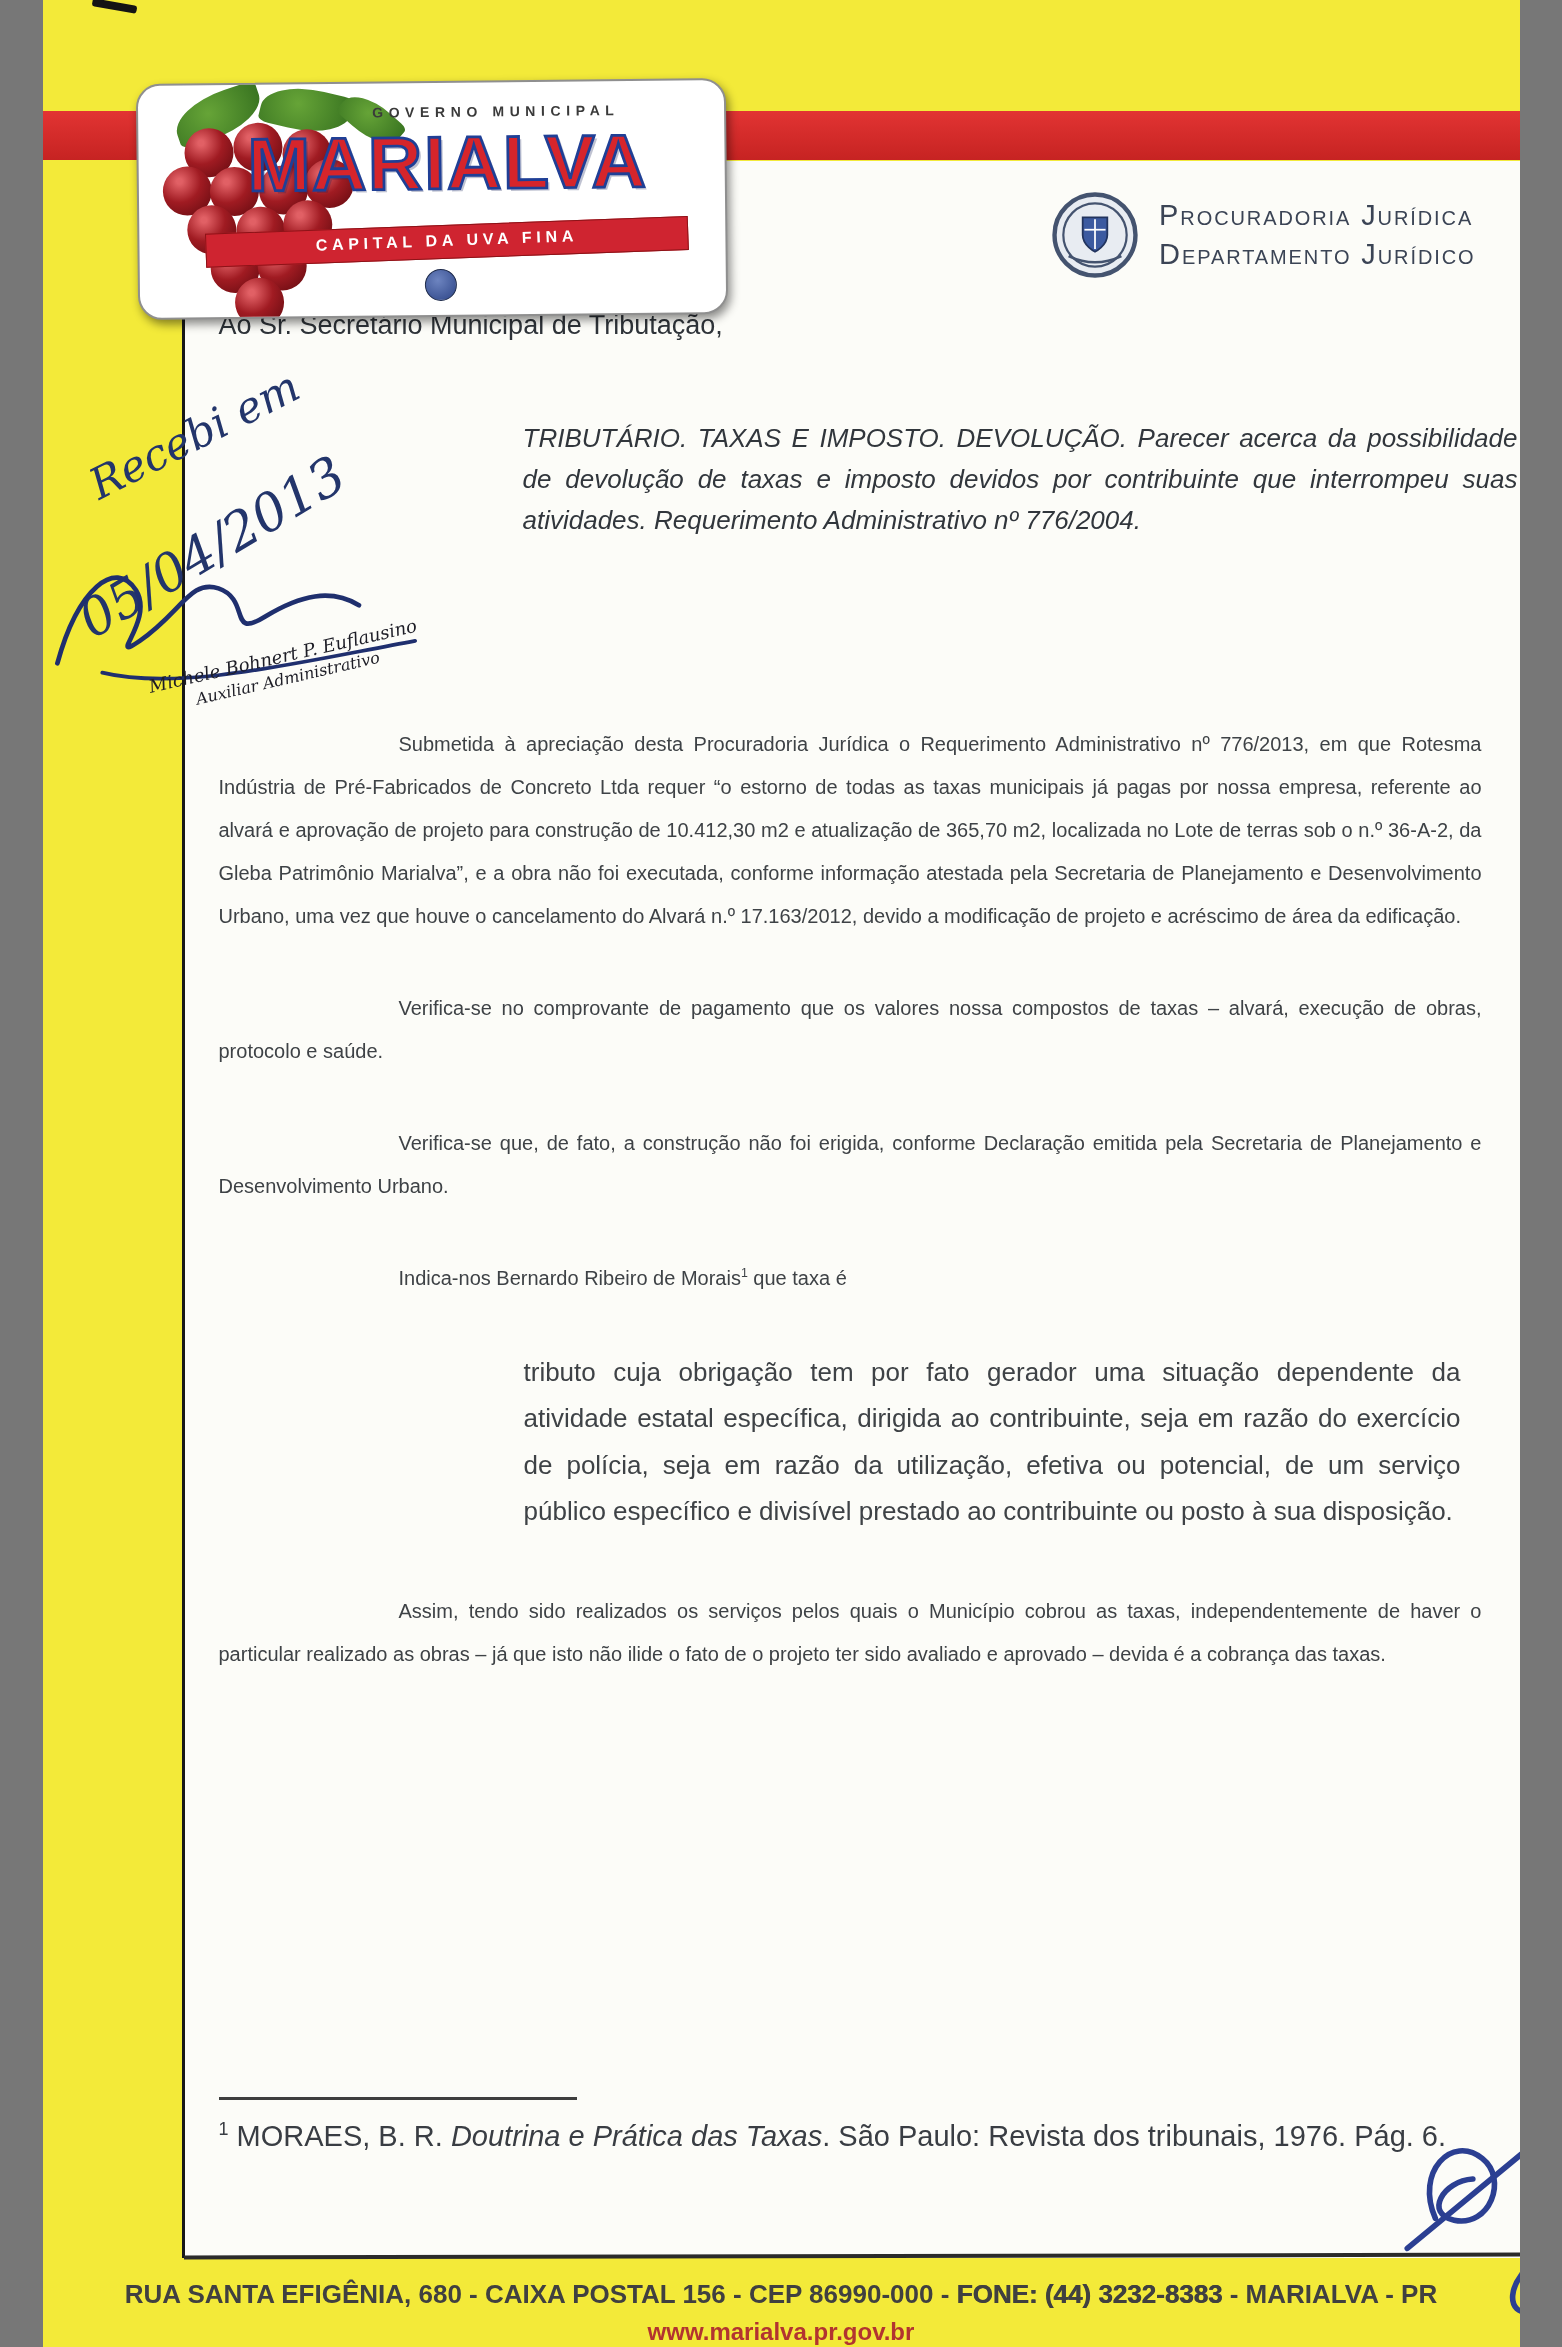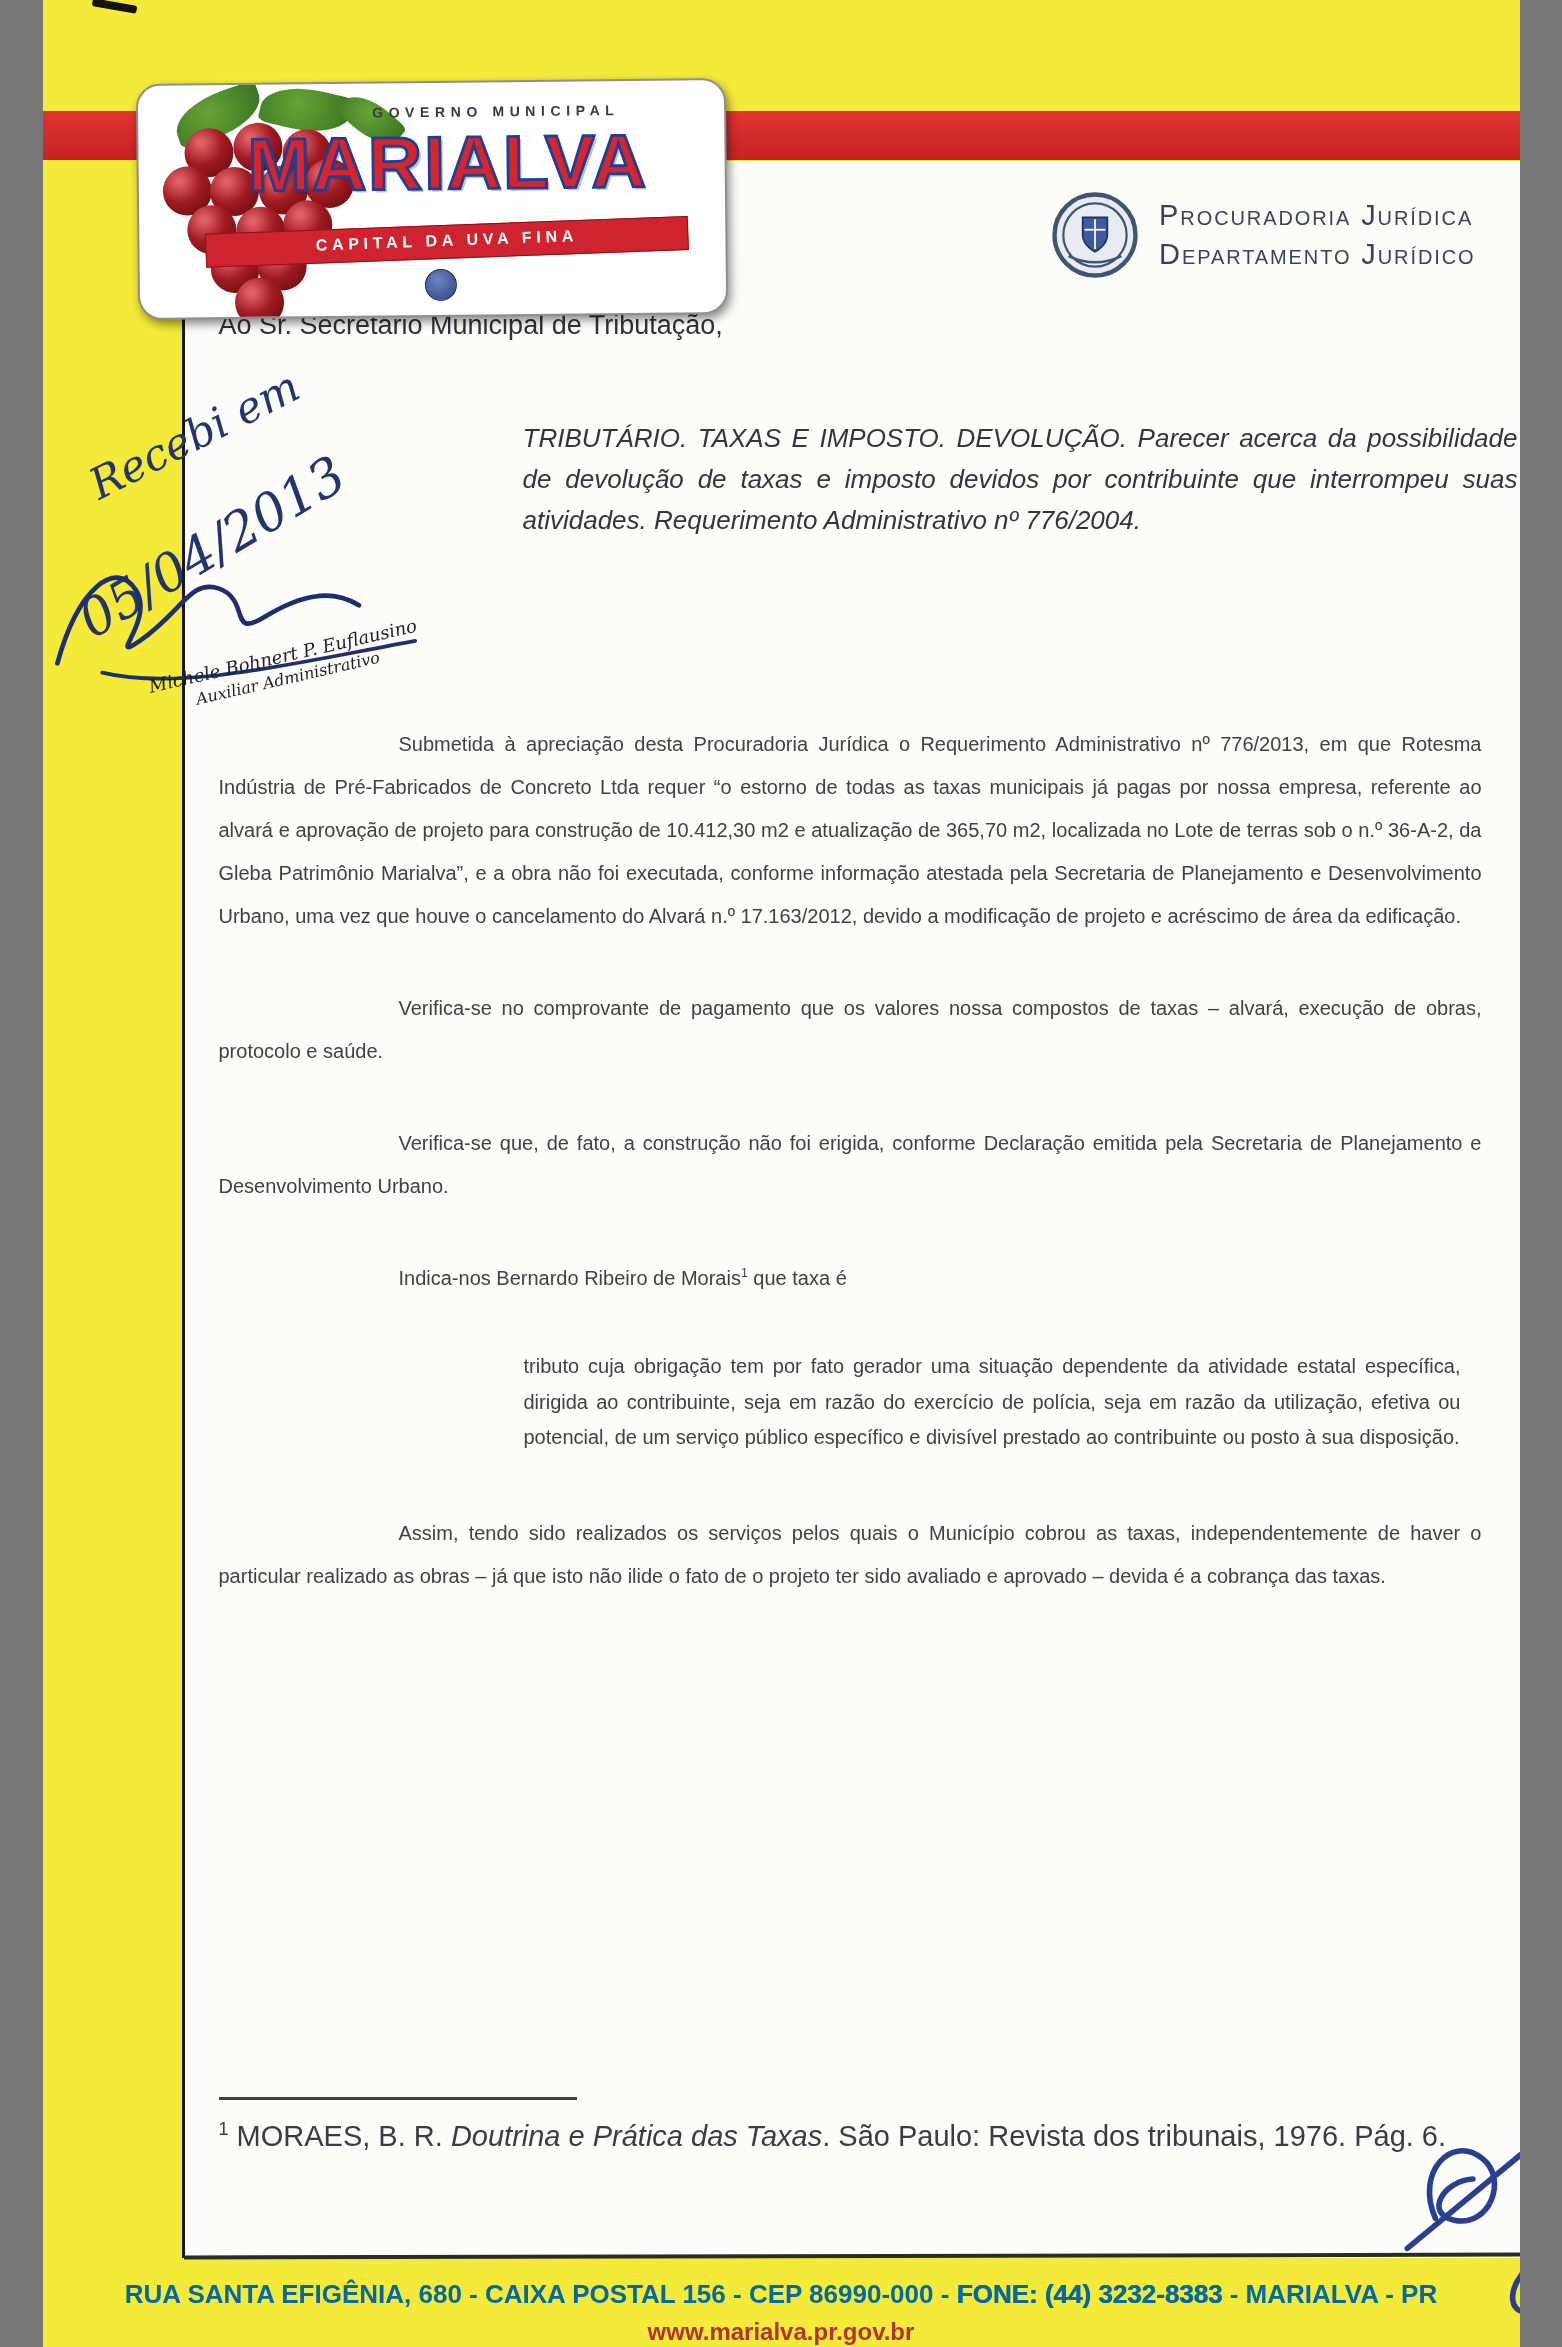--- a/index.html
+++ b/index.html
@@ -73,36 +73,36 @@
   
   .ementa { position:absolute; left:480px; top:418px; width:995px; z-index:3;
     font-style:italic; font-size:26px; line-height:1.58; color:#31363c;
     text-align:justify; }
 
   
   .body-text { position:absolute; left:176px; top:723px; width:1263px; z-index:3; }
   .body-text p.bp { font-size:20px; line-height:2.15; color:#3e4246; text-align:justify;
     text-indent:180px; margin-bottom:49px; }
   .body-text p.quote { margin:5px 0 56px 305px; width:937px; text-indent:0;
-    font-size:20px; line-height:1.78; color:#3e4246; text-align:justify; }
+    font-size:26px; line-height:1.78; color:#3e4246; text-align:justify; }
   sup { font-size:0.62em; }
 
   
   .footnote-rule { position:absolute; left:176px; top:2097px; width:358px; height:2.8px;
     background:#3e3e3e; z-index:3; }
   .footnote { position:absolute; left:176px; top:2119px; width:1246px; z-index:3;
     font-size:29px; color:#393d43; }
   .footnote em { font-style:italic; }
 
   
   .ink-sig { position:absolute; left:1351px; top:2106px; z-index:8; }
 
   
   .footer-line1 { position:absolute; left:0; top:2279px; width:100%; text-align:center;
-    font-size:26px; font-weight:bold; color:#0369a1; z-index:3; }
+    font-size:26px; font-weight:bold; color:#404040; z-index:3; }
   .footer-line1 .fbold { text-shadow:0.6px 0 0 currentColor; }
   .footer-line2 { position:absolute; left:0; top:2318px; width:100%; text-align:center;
     font-size:24px; font-weight:bold; color:#b23430; z-index:3; }
 </style>
 </head>
 <body>
 
 <div class="canvas">
 
   <div class="page"></div>

